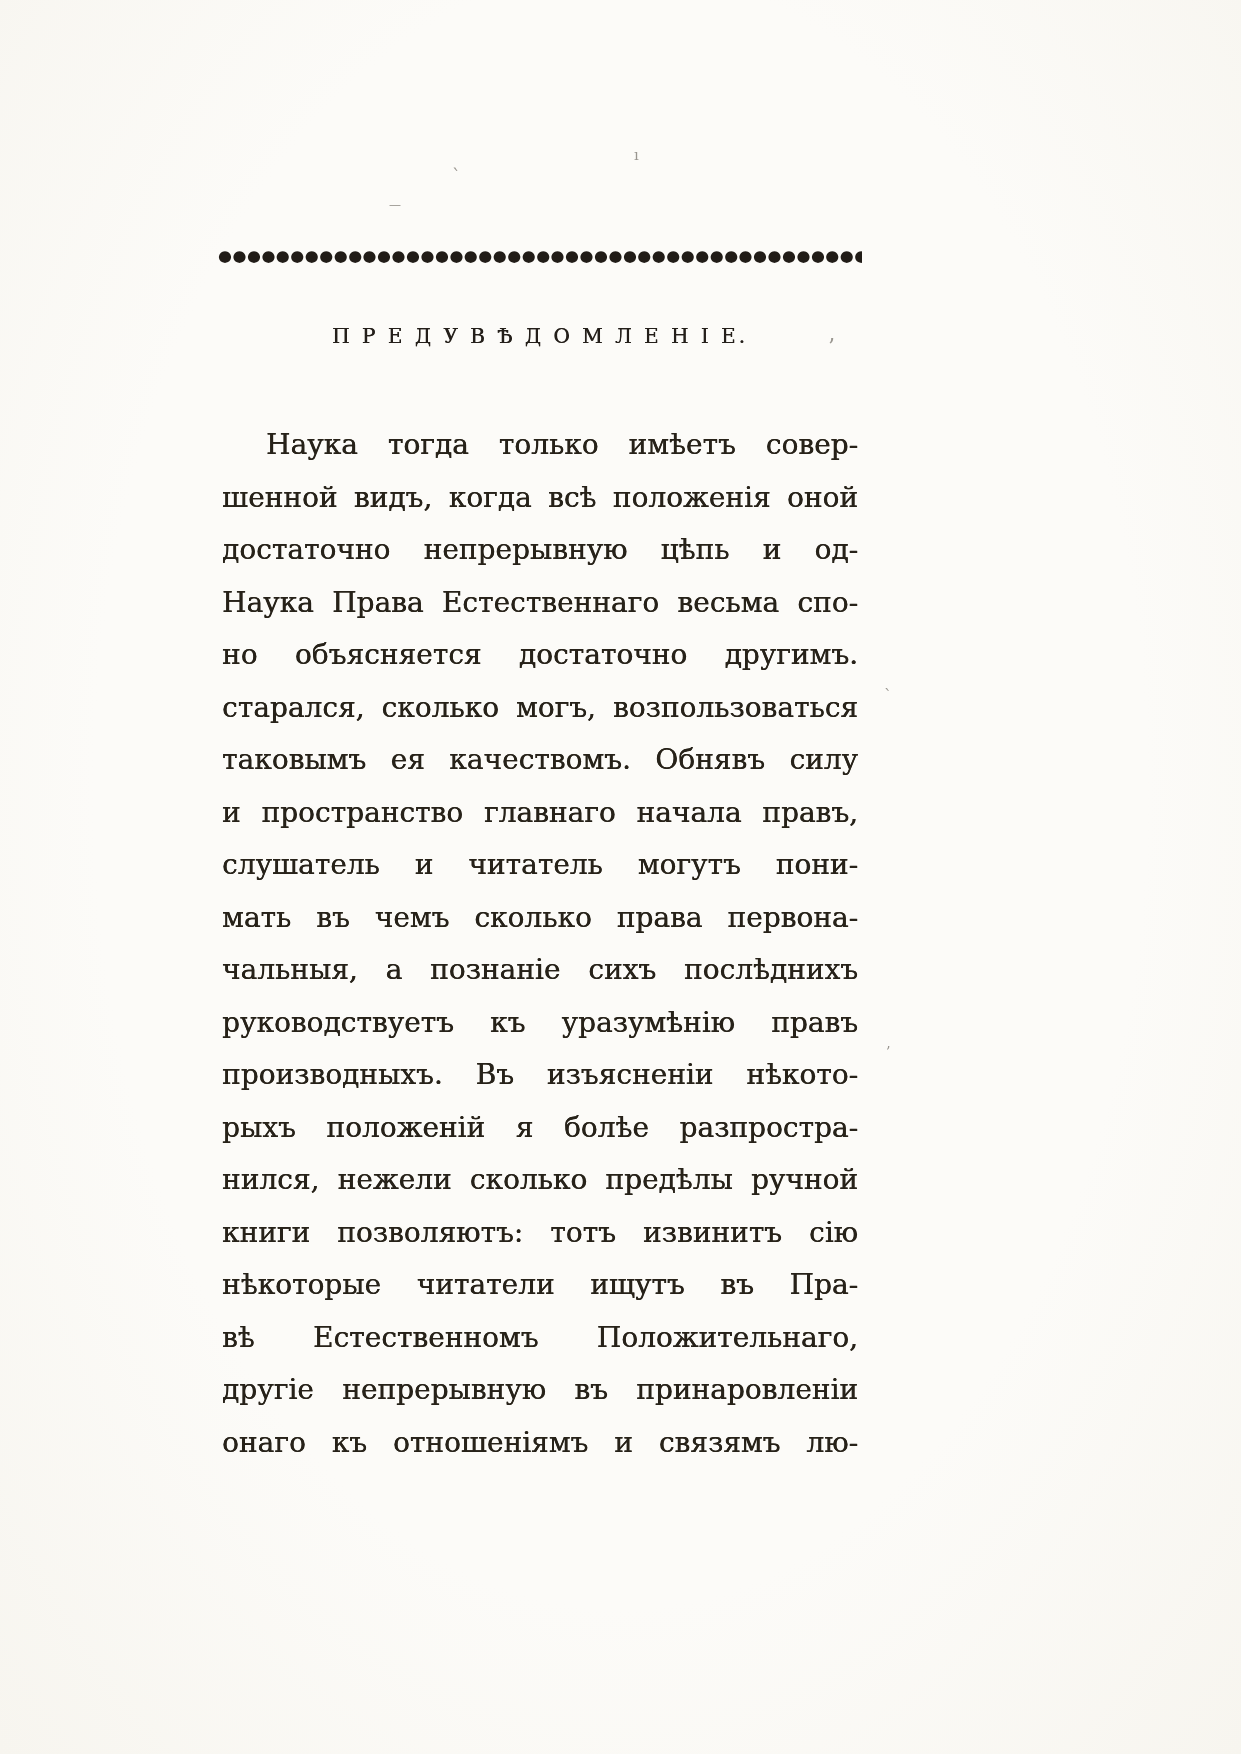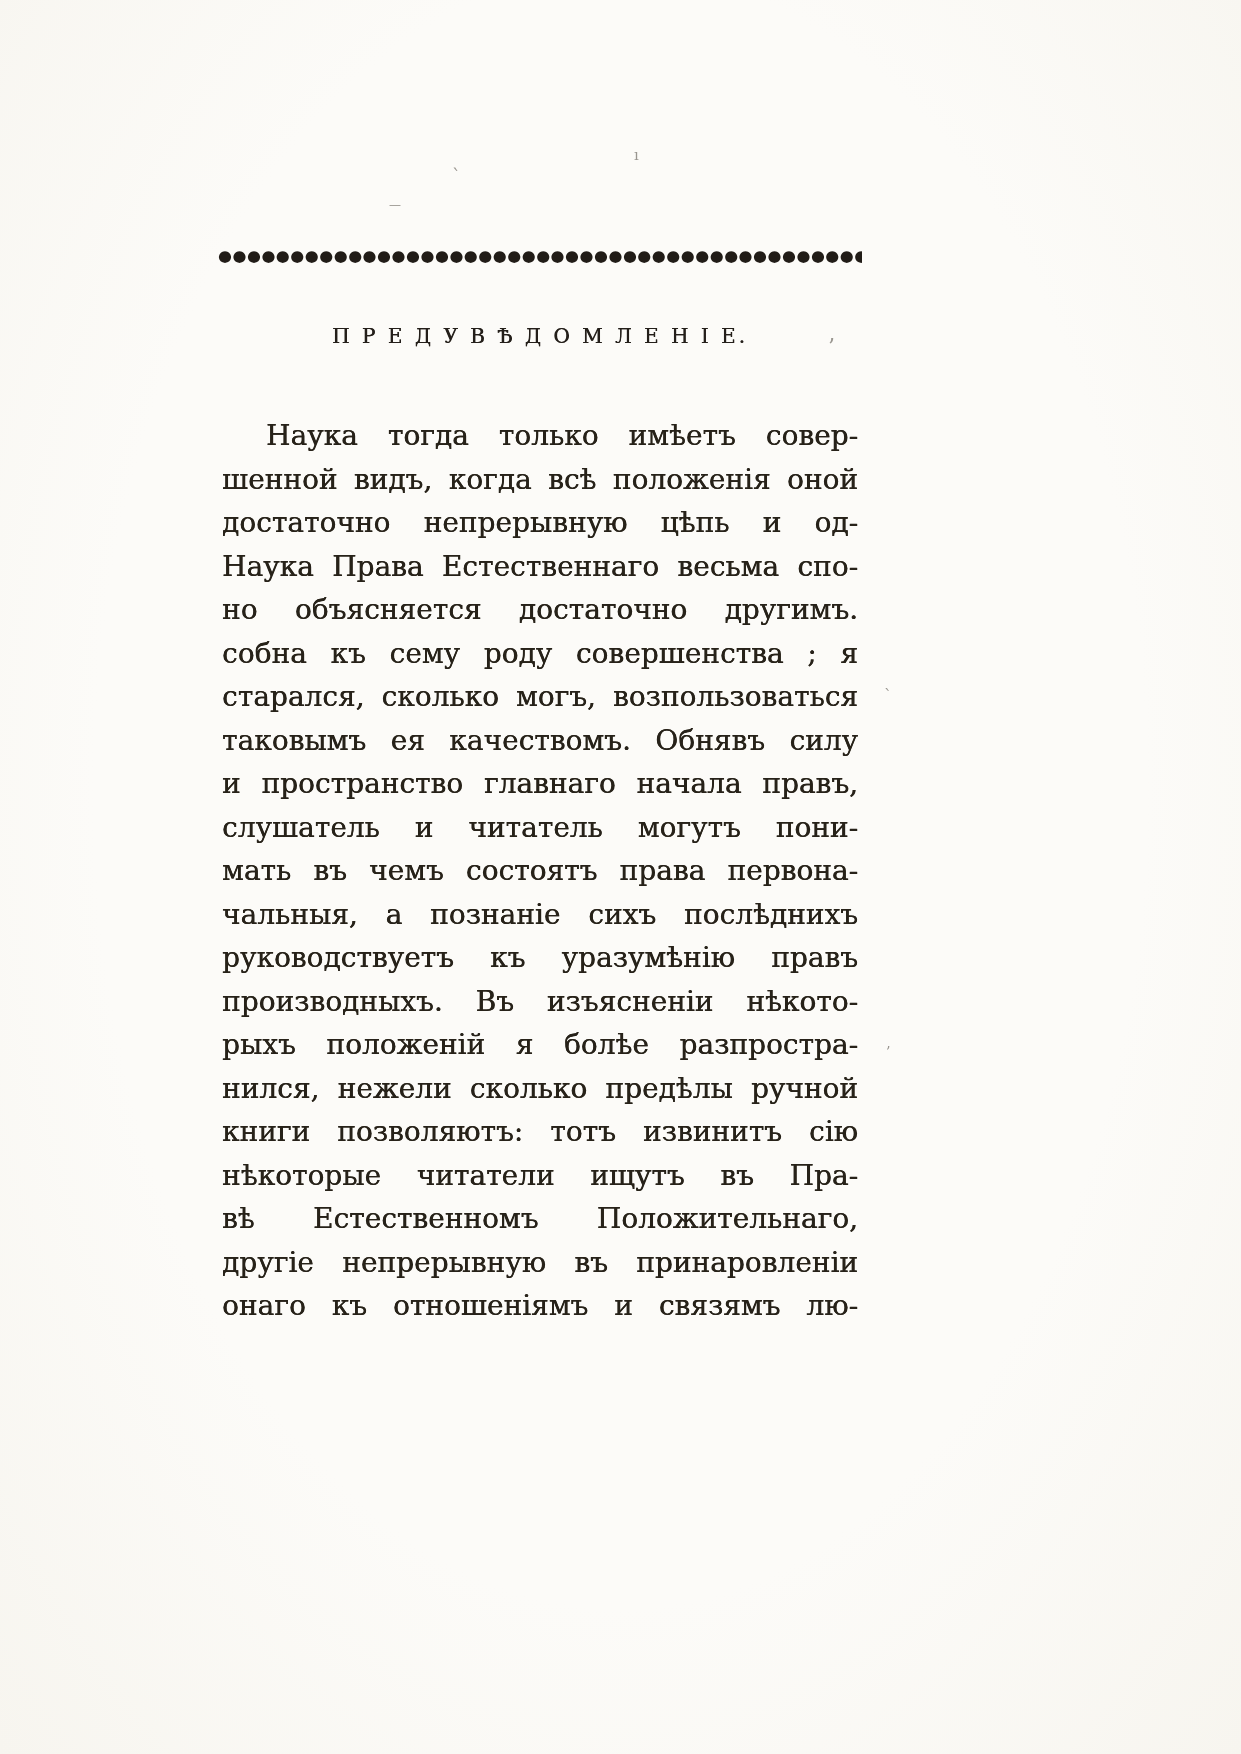--- a/index.html
+++ b/index.html
@@ -57,20 +57,21 @@
     text-shadow: 0.35px 0 0 currentColor;
   }
   .text-line {
     height: 43.5px;
     line-height: 43.5px;
     text-align: justify;
     text-align-last: justify;
     -moz-text-align-last: justify;
     overflow: hidden;
     white-space: normal;
+    margin-top: 9px;
   }
   .text-line.indent {
     padding-left: 44px;
   }
   .artifact {
     position: absolute;
     color: #4a443c;
     opacity: 0.55;
     font-family: "DejaVu Serif", serif;
     pointer-events: none;
@@ -84,26 +85,25 @@
   <div class="ornament">●●●●●●●●●●●●●●●●●●●●●●●●●●●●●●●●●●●●●●●●●●●●●</div>
 
   <div class="title">П Р Е Д У В Ѣ Д О М Л Е Н І Е.</div>
 
   <div class="body-block">
     <div class="text-line indent">Наука тогда только имѣетъ совер-</div>
     <div class="text-line">шенной видъ, когда всѣ положенія оной</div>
     <div class="text-line">достаточно непрерывную цѣпь и од-</div>
     <div class="text-line">Наука Права Естественнаго весьма спо-</div>
     <div class="text-line">но объясняется достаточно другимъ.</div>
-    <div class="text-line">собна къ сему роду совершенства ; я</div>
     <div class="text-line">старался, сколько могъ, возпользоваться</div>
     <div class="text-line">таковымъ ея качествомъ. Обнявъ силу</div>
     <div class="text-line">и пространство главнаго начала правъ,</div>
     <div class="text-line">слушатель и читатель могутъ пони-</div>
-    <div class="text-line">мать въ чемъ состоятъ права первона-</div>
+    <div class="text-line">мать въ чемъ сколько права первона-</div>
     <div class="text-line">чальныя, а познаніе сихъ послѣднихъ</div>
     <div class="text-line">руководствуетъ къ уразумѣнію правъ</div>
     <div class="text-line">производныхъ. Въ изъясненіи нѣкото-</div>
     <div class="text-line">рыхъ положеній я болѣе разпростра-</div>
     <div class="text-line">нился, нежели сколько предѣлы ручной</div>
     <div class="text-line">книги позволяютъ: тотъ извинитъ сію</div>
     <div class="text-line">нѣкоторые читатели ищутъ въ Пра-</div>
     <div class="text-line">вѣ Естественномъ Положительнаго,</div>
     <div class="text-line">другіе непрерывную въ принаровленіи</div>
     <div class="text-line">онаго къ отношеніямъ и связямъ лю-</div>

